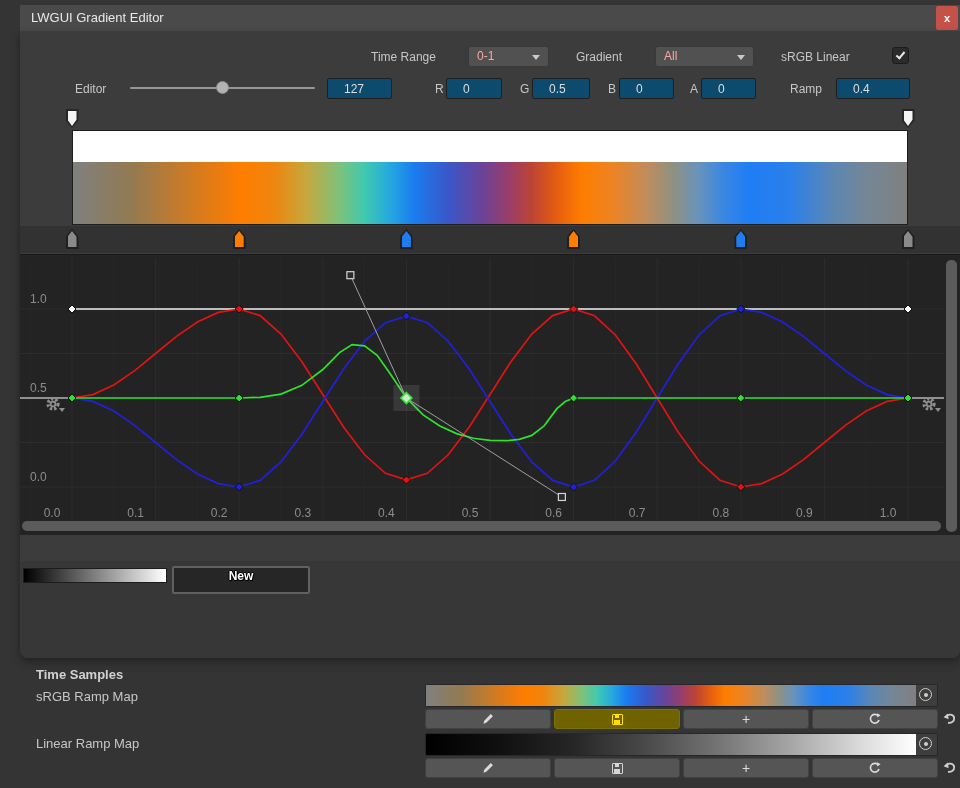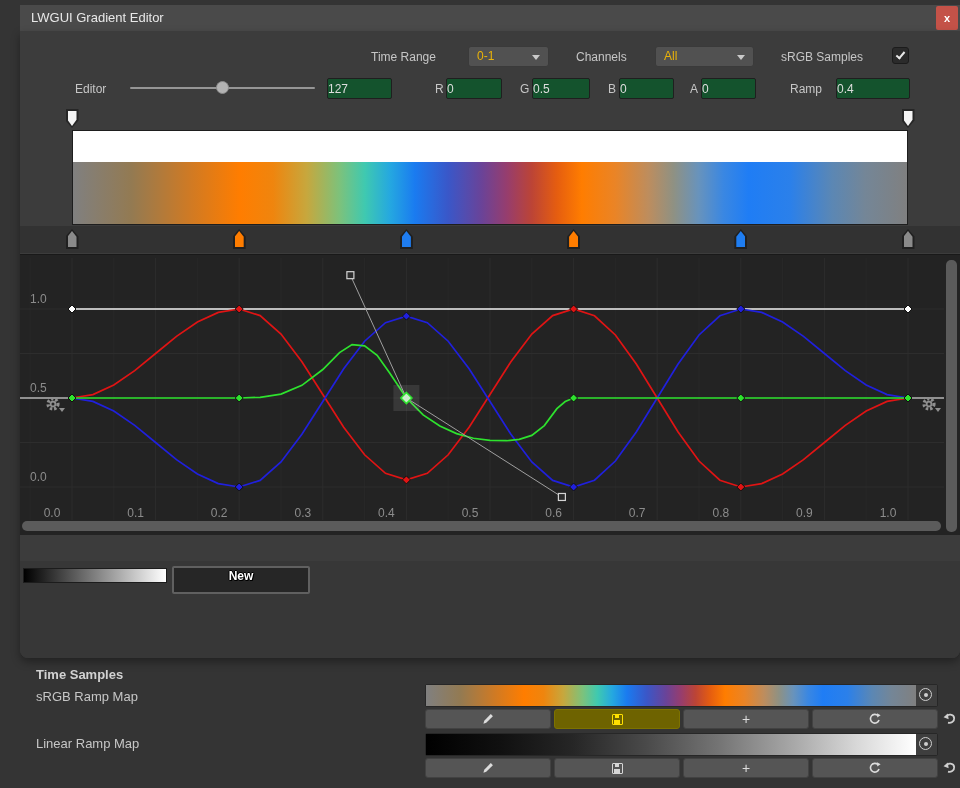--- a/index.html
+++ b/index.html
@@ -10,28 +10,28 @@
   #titlebar{position:absolute;left:20px;top:5px;width:940px;height:26px;background:#4a4a4a;}
   #title-text{position:absolute;left:11px;top:5px;font-size:13px;color:#e8e8e8;}
   #close-btn{position:absolute;right:2px;top:1px;width:22px;height:24px;background:#c45248;color:#fff;
     font-size:11px;font-weight:bold;text-align:center;line-height:24px;border-radius:2px;cursor:default;}
   #win-body{position:absolute;left:20px;top:31px;width:940px;height:627px;background:#3c3c3c;
     border-bottom-left-radius:8px;border-bottom-right-radius:8px;box-shadow:0 4px 8px rgba(0,0,0,.35);}
 
   
   .lbl{position:absolute;font-size:12px;color:#c6c6c6;white-space:nowrap;}
   .dropdown{position:absolute;height:21px;background:#515151;border:1px solid #3a3a3a;border-radius:3px;
-    color:#eab308;font-size:12px;line-height:19px;padding:0 8px;}
+    color:#fca5a5;font-size:12px;line-height:19px;padding:0 8px;}
   .dd-arrow{position:absolute;right:8px;top:8px;width:0;height:0;border-left:4px solid transparent;
     border-right:4px solid transparent;border-top:5px solid #c9c9c9;}
   .checkbox{position:absolute;width:17px;height:17px;background:#2b2b2b;border:1px solid #1c1c1c;border-radius:3px;}
   .checkmark{position:absolute;left:5px;top:2px;width:5px;height:9px;border-right:2px solid #e9e9e9;
     border-bottom:2px solid #e9e9e9;transform:rotate(40deg);}
-  .tfield{position:absolute;height:21px;background:#14532d;border:1px solid #1f1f1f;border-radius:2px;
-    color:#dedede;font-size:12px;padding:0 0;outline:none;}
+  .tfield{position:absolute;height:21px;background:#0c4a6e;border:1px solid #1f1f1f;border-radius:2px;
+    color:#dedede;font-size:12px;padding:0 16px;outline:none;}
   #slider-track{position:absolute;left:130px;top:87px;width:185px;height:2px;background:#969696;border-radius:1px;}
   #slider-thumb{position:absolute;left:216px;top:81px;width:13px;height:13px;border-radius:50%;
     background:#b3b3b3;border:1px solid #8b8b8b;}
 
   
   #alpha-markers,#color-markers{position:absolute;left:0;top:0;width:960px;height:0;}
   .amark{position:absolute;width:13px;height:19px;top:109px;
     clip-path:polygon(0 0,100% 0,100% 60%,50% 100%,0 60%);background:#262626;}
   .amark>i{position:absolute;left:2px;top:2px;right:2px;bottom:2px;display:block;
     clip-path:polygon(0 0,100% 0,100% 58%,50% 100%,0 58%);background:#f4f4f4;}
@@ -98,26 +98,26 @@
     <div id="close-btn">x</div>
   </div>
 
   <div id="win-body">
 
     <span class="lbl" style="left:351px;top:19px;">Time Range</span>
     <div class="dropdown" style="left:448px;top:15px;width:81px;">
       <span>0-1</span>
       <i class="dd-arrow"></i>
     </div>
-    <span class="lbl" style="left:556px;top:19px;">Channels</span>
+    <span class="lbl" style="left:556px;top:19px;">Gradient</span>
     <div class="dropdown" style="left:635px;top:15px;width:99px;">
       <span>All</span>
       <i class="dd-arrow"></i>
     </div>
-    <span class="lbl" style="left:761px;top:19px;">sRGB Samples</span>
+    <span class="lbl" style="left:761px;top:19px;">sRGB Linear</span>
     <div class="checkbox" style="left:872px;top:16px;">
       <i class="checkmark"></i>
     </div>
 
     <span class="lbl" style="left:55px;top:51px;">Editor</span>
     <div id="slider-track" style="left:110px;top:56px;"></div>
     <div id="slider-thumb" style="left:196px;top:50px;"></div>
     <input class="tfield" style="left: 307px; top: 47px; width: 65px;" value="127">
     <span class="lbl" style="left:415px;top:51px;">R</span>
     <input class="tfield" style="left: 426px; top: 47px; width: 56px;" value="0">

